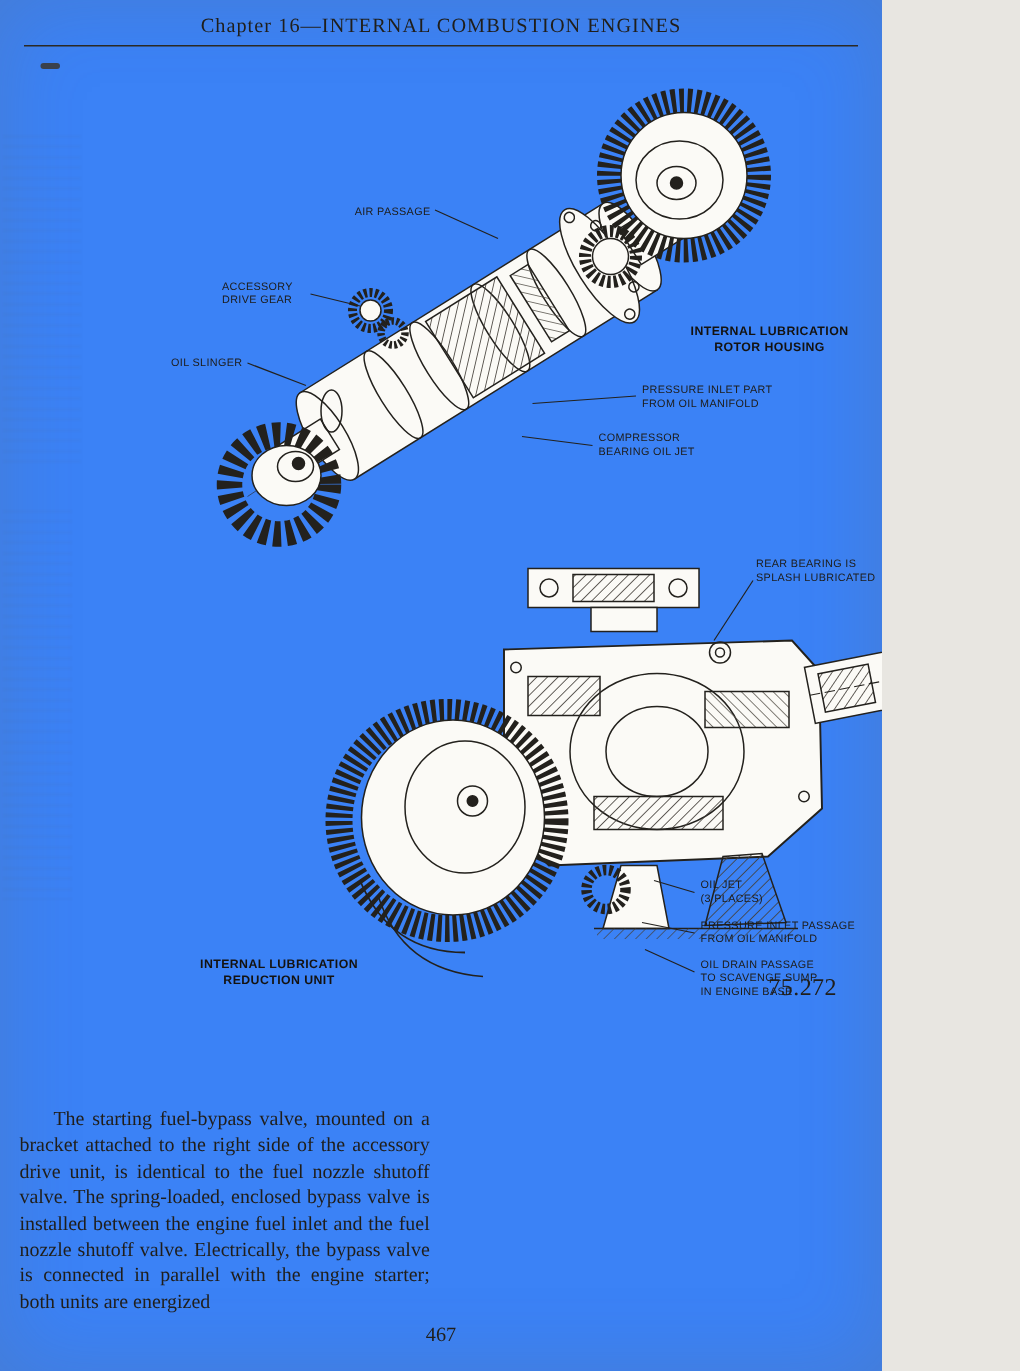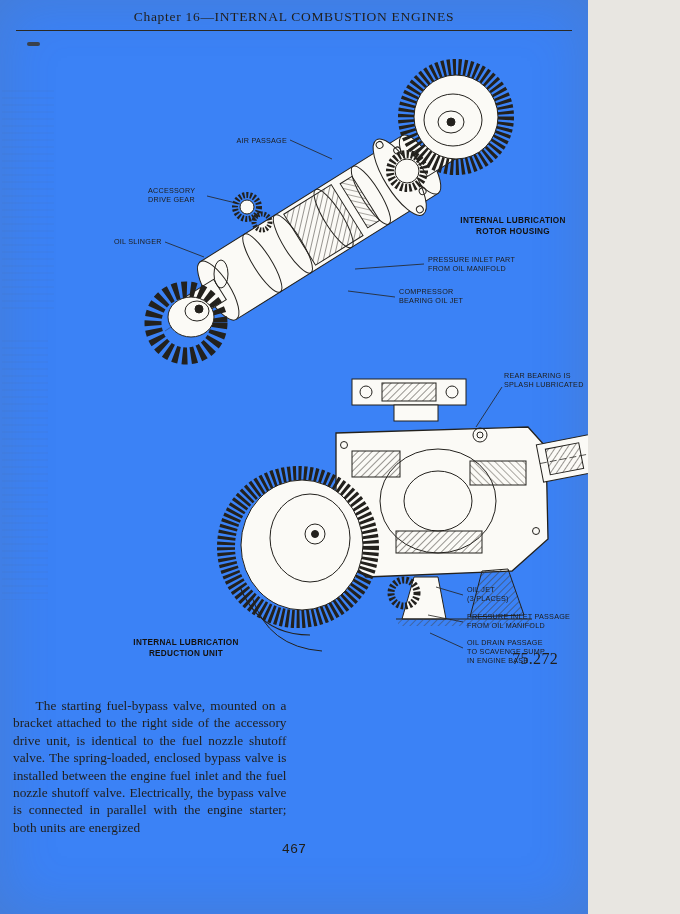--- a/index.html
+++ b/index.html
@@ -13,23 +13,23 @@
   .chapter-header { text-align:center; padding-top:9px; font-size:13.5px; letter-spacing:.7px; white-space:nowrap; }
   .header-rule { border-top:1.8px solid #2b2924; margin:5px 16px 0 16px; }
   figure.figure-area { position:relative; margin:0; }
   figure.figure-area svg { display:block; }
   .figure-ref { position:absolute; right:30px; top:619px; font-size:16px; letter-spacing:.3px; }
   figcaption { text-align:center; font-size:13.2px; margin-top:3px; }
   main.columns {
     display:flex; gap:15px; padding:0 13px; margin-top:10px;
     font-size:13.3px; line-height:1.31; text-align:justify;
   }
-  main.columns .col { flex:1; }
+  main.columns .col { flex:1;margin-top:40px; }
   p.indent { text-indent:1.7em; }
-  footer.page-num { text-align:center; font-size:13.5px; margin-top:6px;font-family:Liberation Mono, monospace; }
+  footer.page-num { text-align:center; font-size:13.5px; margin-top:6px; }
   
   .draw { stroke:#23211d; fill:none; stroke-width:1; }
   .lbl { font:7.2px "Liberation Sans", sans-serif; fill:#1d1b17; letter-spacing:.25px; }
   .lbl-b { font:bold 8.2px "Liberation Sans", sans-serif; fill:#14120f; letter-spacing:.3px; }
   .leader { stroke:#23211d; stroke-width:.8; fill:none; }
   
   .artifact { position:absolute; pointer-events:none; }
   .bleed {
     background: repeating-linear-gradient(180deg, rgba(90,85,75,.55) 0 2px, transparent 2px 7px);
     opacity:.07; filter:blur(.6px);

